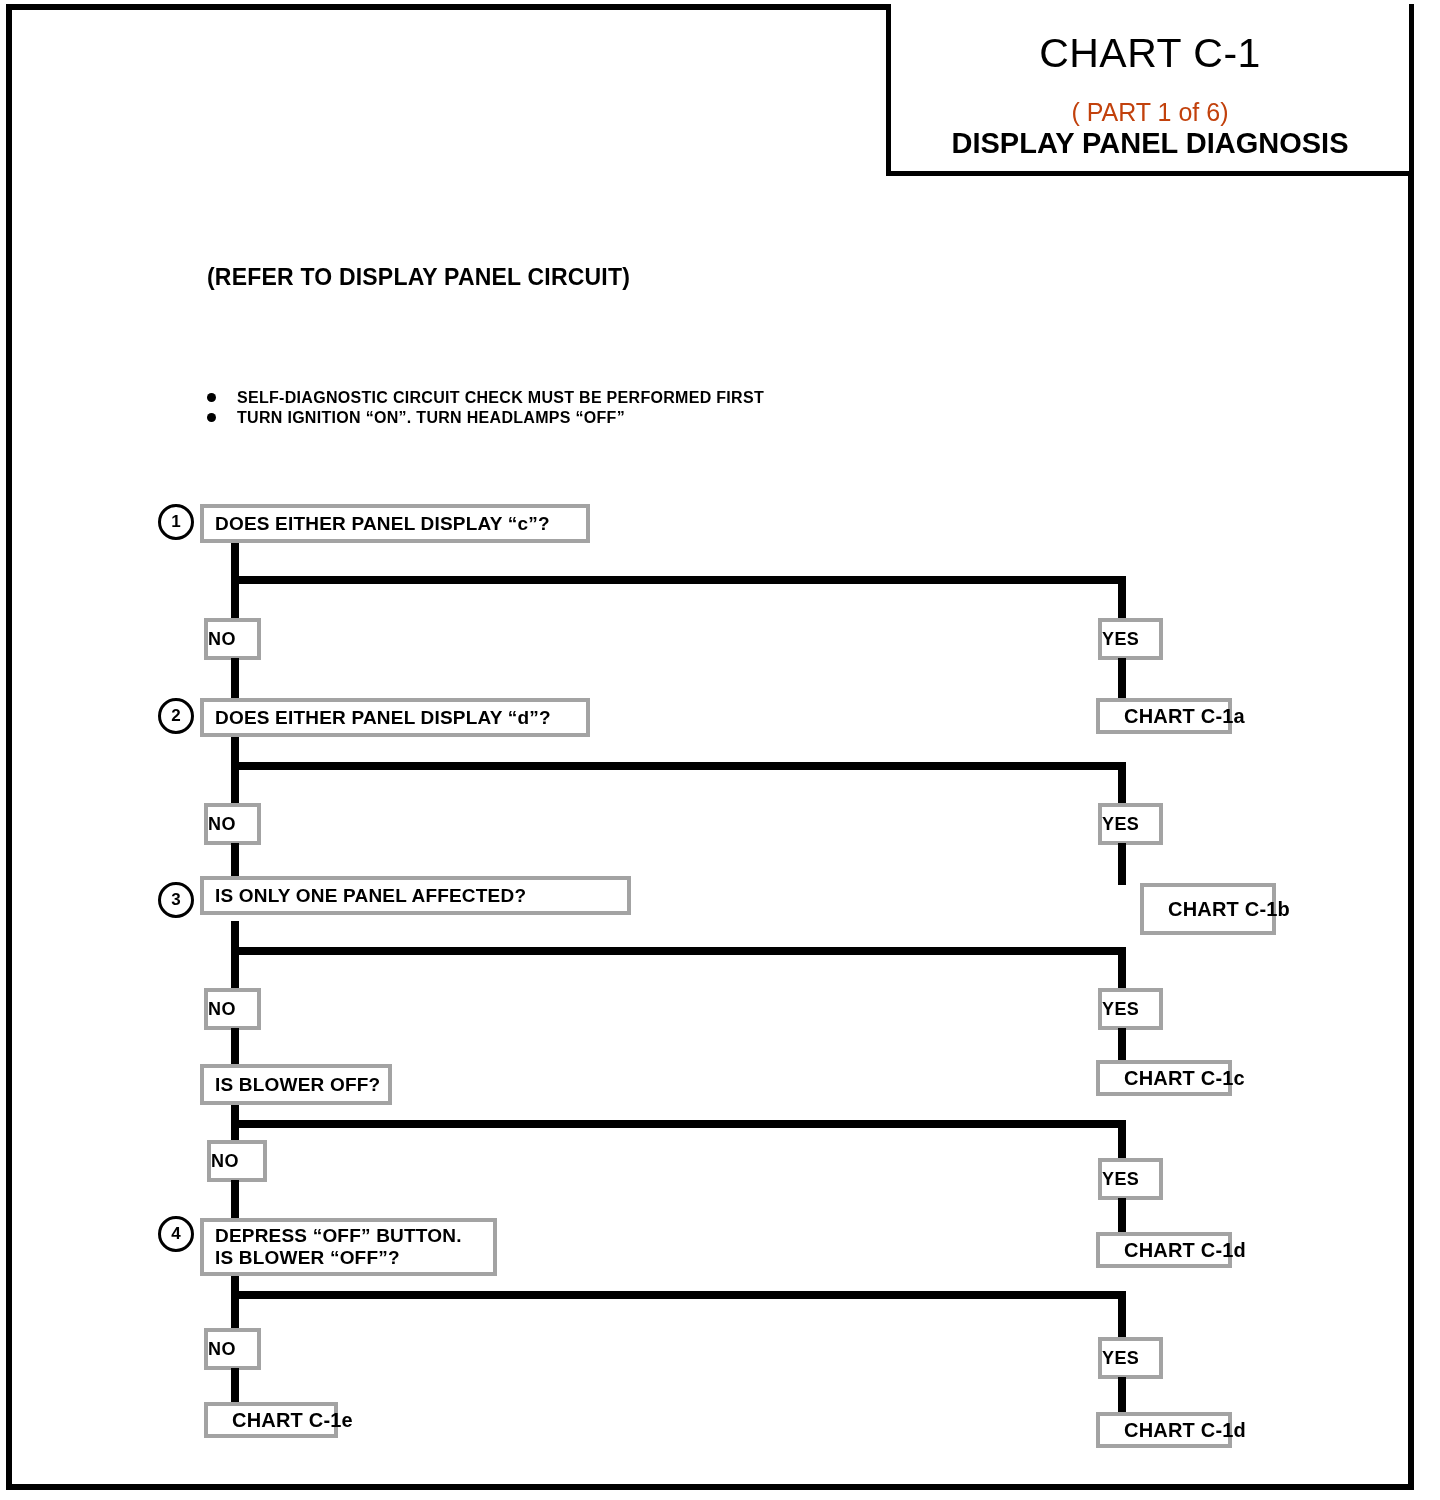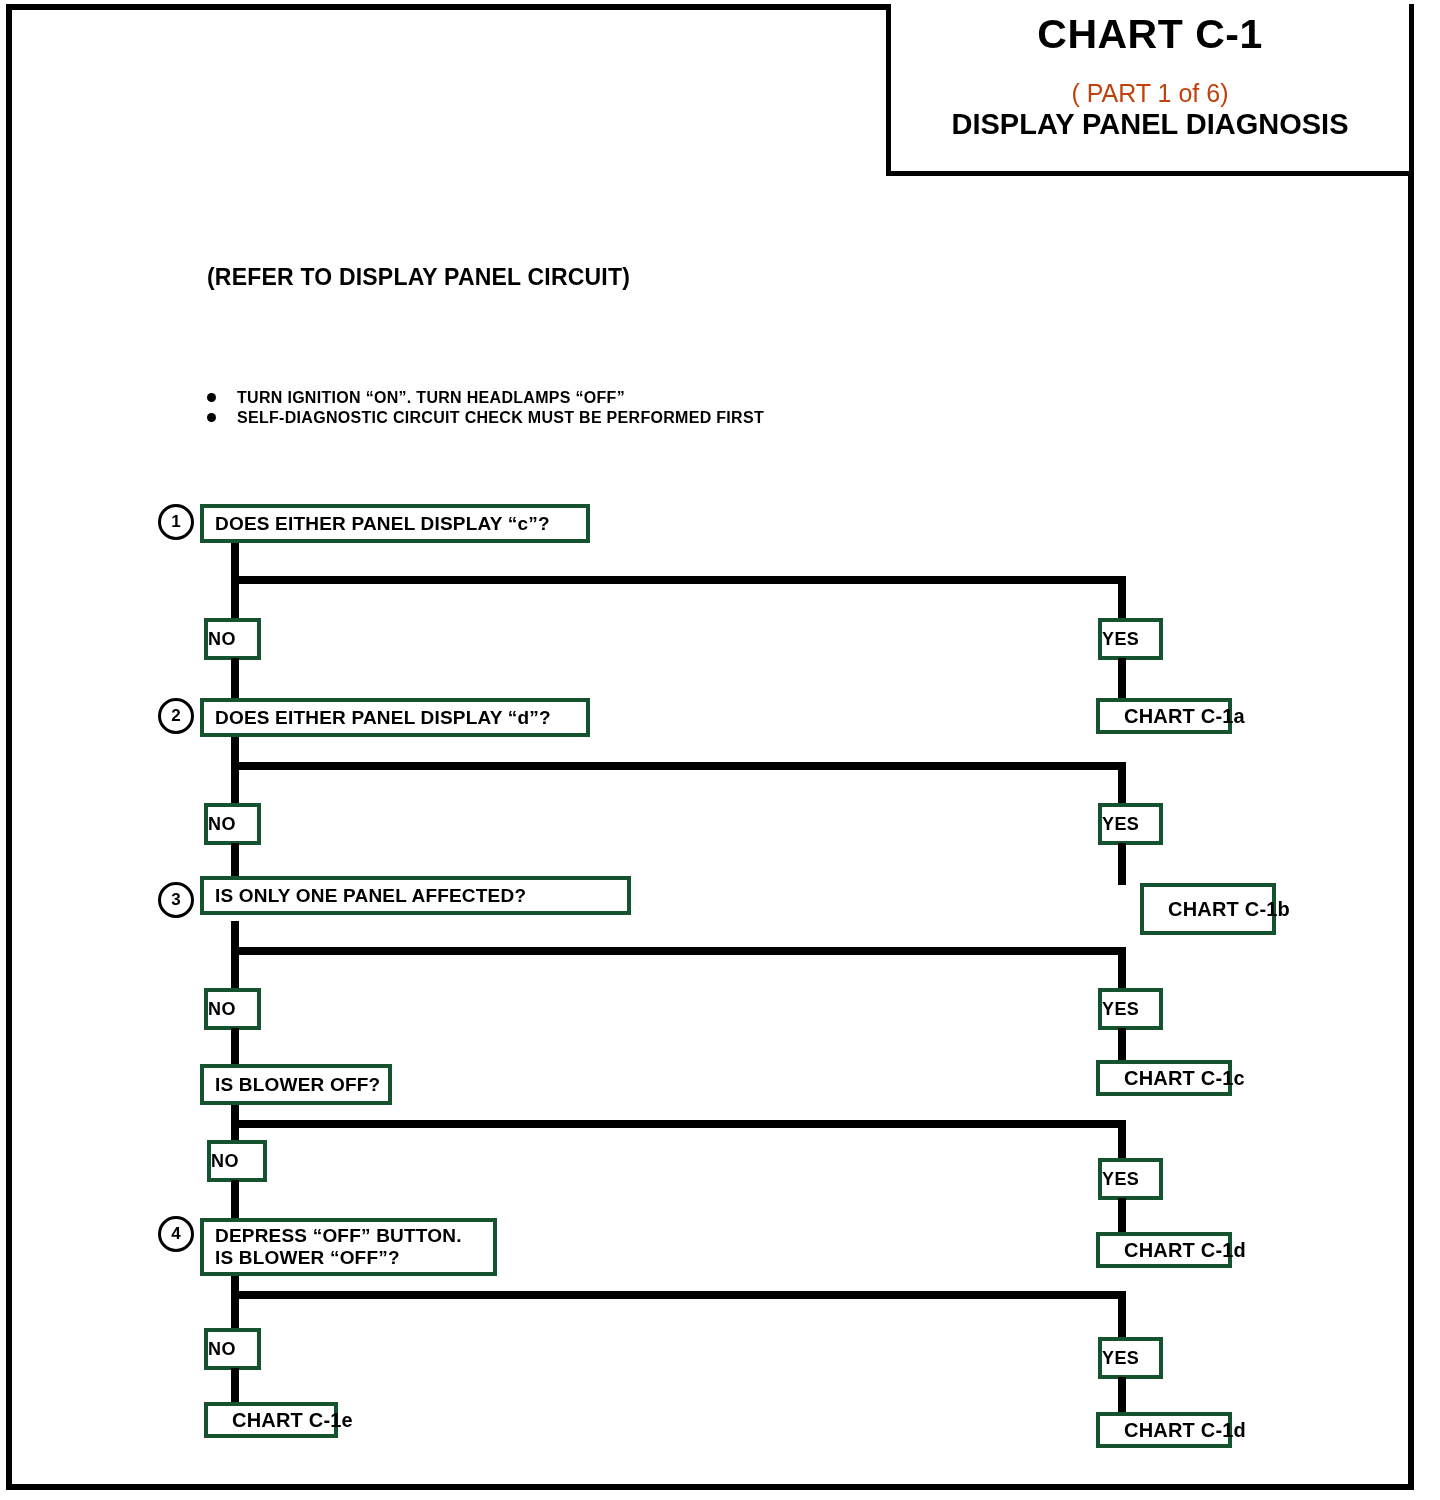--- a/index.html
+++ b/index.html
@@ -35,23 +35,23 @@
     width: 528px;
     height: 172px;
     border: 5px solid #000000;
     border-top: none;
     box-sizing: border-box;
     background: #ffffff;
     text-align: center;
   }
   .title-main {
     font-size: 41px;
-    font-weight: bold;
+    font-weight: normal;
     letter-spacing: 0.5px;
-    margin-top: 9px;
+    margin-top: 28px;
     line-height: 1.05;
     color: #000;
   }
   .title-part {
     font-size: 25px;
     font-weight: normal;
     margin-top: 24px;
     line-height: 1.05;
     color: #c2410c;
   }
@@ -93,21 +93,21 @@
     height: 9px;
     background: #000;
     border-radius: 50%;
     margin-top: 5px;
     margin-right: 21px;
     flex: none;
   }
   
   .box {
     position: absolute;
-    border: 4px solid #14532d;
+    border: 4px solid #a3a3a3;
     box-sizing: border-box;
     background: #ffffff;
     display: flex;
     align-items: center;
     color: #000;
   }
   .box-q {
     font-size: 19px;
     font-weight: bold;
     letter-spacing: 0.2px;
@@ -166,25 +166,25 @@
     <div class="title-main">CHART C-1</div>
     <div class="title-part">( PART 1 of 6)</div>
     <div class="title-sub">DISPLAY PANEL DIAGNOSIS</div>
   </div>
 
   <div class="refer-note">(REFER TO DISPLAY PANEL CIRCUIT)</div>
 
   <div class="bullet-list">
     <div class="bullet-row">
       <span class="bullet-dot"></span>
-      <span>TURN IGNITION “ON”.  TURN HEADLAMPS “OFF”</span>
+      <span>SELF-DIAGNOSTIC CIRCUIT CHECK MUST BE PERFORMED FIRST</span>
     </div>
     <div class="bullet-row">
       <span class="bullet-dot"></span>
-      <span>SELF-DIAGNOSTIC CIRCUIT CHECK MUST BE PERFORMED FIRST</span>
+      <span>TURN IGNITION “ON”.  TURN HEADLAMPS “OFF”</span>
     </div>
   </div>
 
   <div class="step-circle" style="left:158px; top:504px;">1</div>
   <div class="box box-q" style="left:200px; top:504px; width:390px; height:39px;">DOES EITHER PANEL DISPLAY “c”?</div>
 
   <div class="vline" style="left:231px; top:543px; height:77px;"></div>
 
   <div class="hline" style="left:231px; top:576px; width:895px;"></div>
   <div class="vline" style="left:1118px; top:576px; height:44px;"></div>

